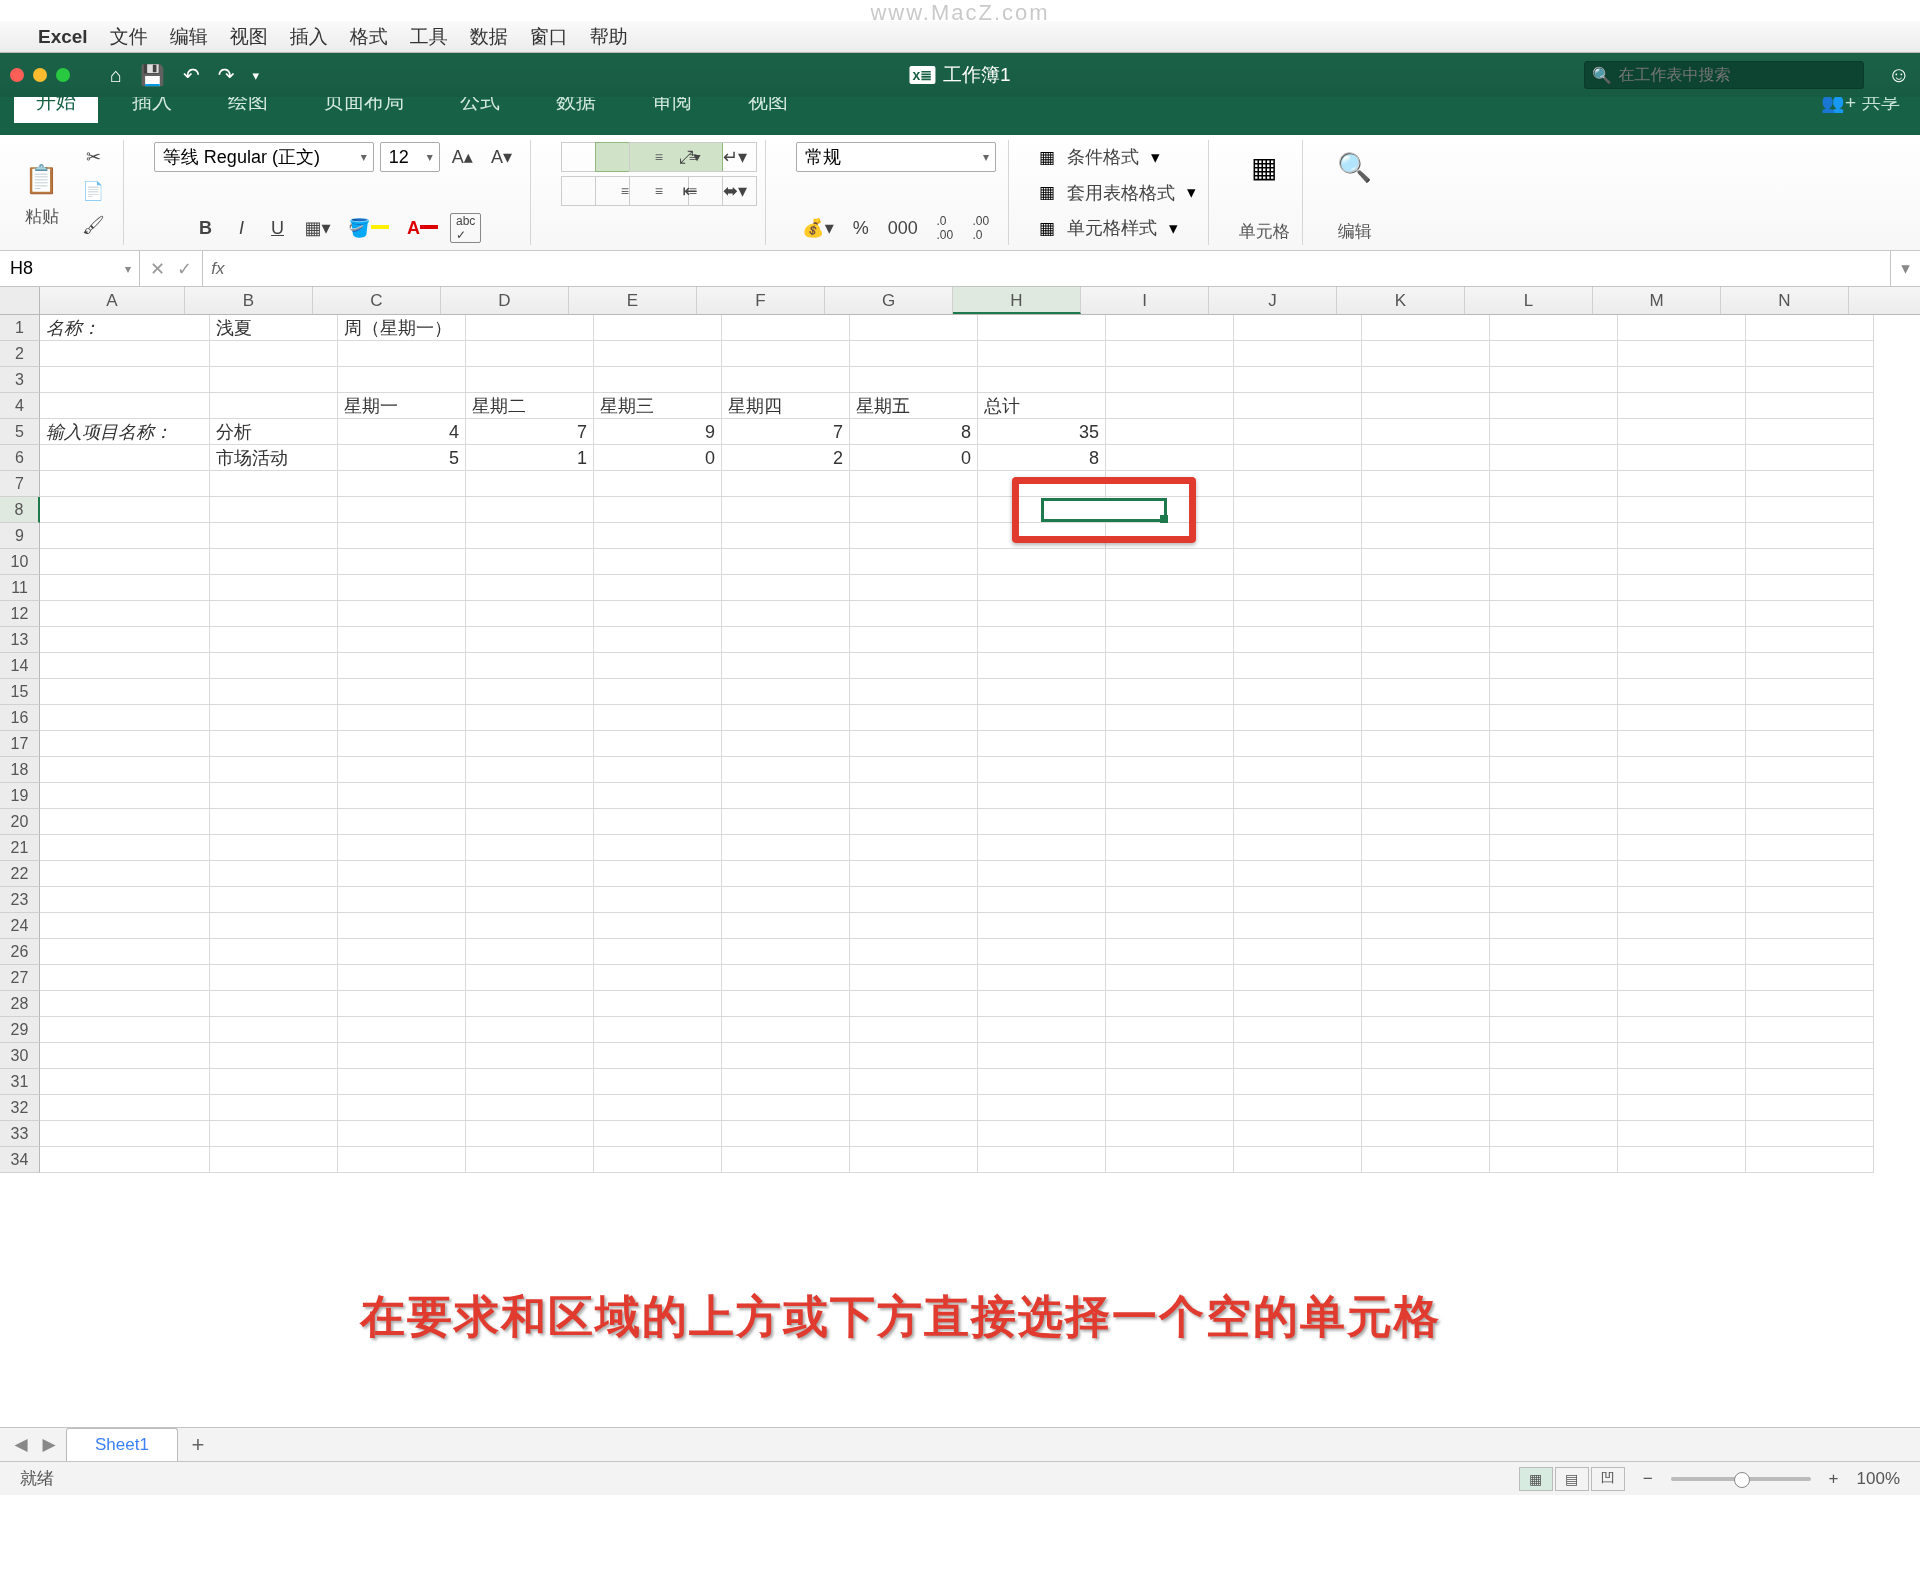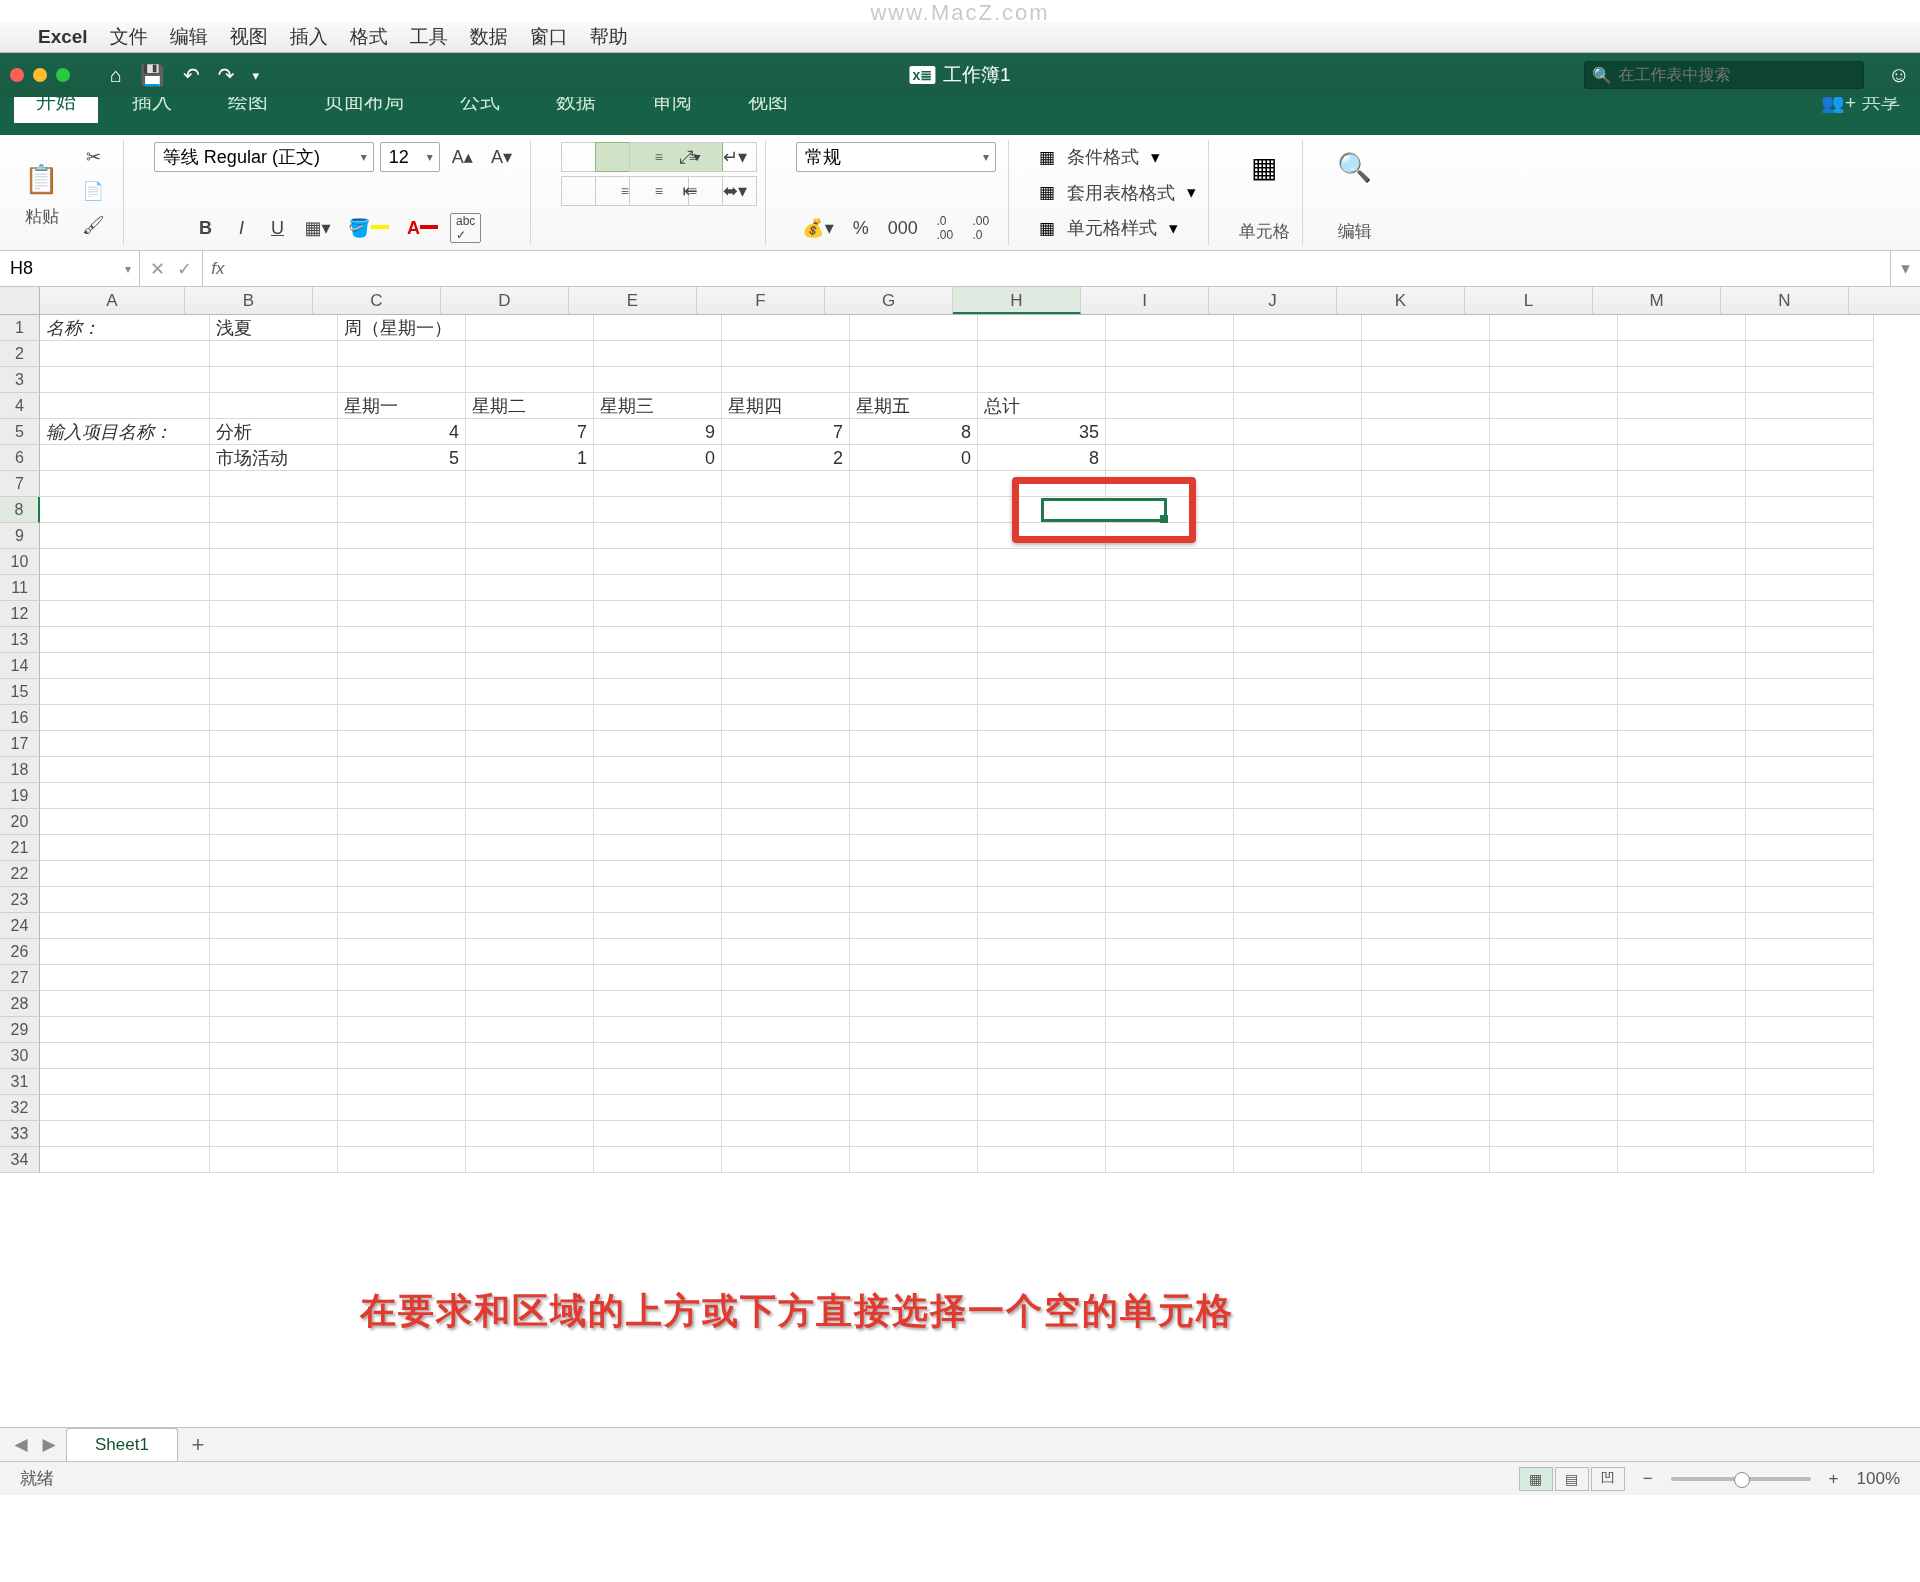--- a/index.html
+++ b/index.html
@@ -65,26 +65,26 @@
 .cell { width:128px; border-right:1px solid #d9d9d9; border-bottom:1px solid #d9d9d9; padding:0 6px; font-size:18px; color:#333; line-height:26px; white-space:nowrap; overflow:hidden; }
 .cell.colA{width:170px;font-style:italic;}
 .cell.num { text-align:right; }
 
 
 .sel-cell { position:absolute; border:3px solid #1e7a4d; background:#fff; pointer-events:none; }
 .sel-cell::after{ content:""; position:absolute; right:-4px; bottom:-4px; width:8px; height:8px; background:#1e7a4d; }
 .red-callout { position:absolute; border:7px solid #e13a2e; border-radius:4px; box-shadow:0 2px 4px rgba(0,0,0,0.3); pointer-events:none; }
 
 
-.caption-text { position:absolute; font-size:36px; font-weight:700; color:#e13a2e; text-shadow:2px 2px 3px rgba(0,0,0,0.35); letter-spacing:2px; }
+.caption-text { position:absolute; font-size:45px; font-weight:700; color:#e13a2e; text-shadow:2px 2px 3px rgba(0,0,0,0.35); letter-spacing:2px; }
 
 
 .sheet-bar { height:34px; background:#f3f3f3; border-top:1px solid #c4c4c4; display:flex; align-items:center; padding:0 10px; gap:6px; }
 .nav-arrow { width:22px; height:22px; display:flex; align-items:center; justify-content:center; color:#888; }
-.sheet-tab { padding:6px 28px; background:#fff; border:1px solid #bbb; border-bottom:none; border-radius:3px 3px 0 0; color:#14532d; font-size:17px; }
+.sheet-tab { padding:6px 28px; background:#fff; border:1px solid #bbb; border-bottom:none; border-radius:3px 3px 0 0; color:#3b82f6; font-size:17px; }
 .add-sheet { width:28px; height:28px; display:flex; align-items:center; justify-content:center; color:#666; font-size:22px; border:1px solid transparent; }
 
 
 .status-bar { height:34px; background:#f3f3f3; border-top:1px solid #c4c4c4; display:flex; align-items:center; padding:0 20px; font-size:17px; color:#555; gap:18px; }
 .view-btns { margin-left:auto; display:flex; gap:2px; }
 .view-btns span { width:34px; height:24px; border:1px solid #bbb; display:flex; align-items:center; justify-content:center; font-size:14px; }
 .view-btns span.active{ background:#d8ebe0; }
 .zoom-slider { width:140px; height:4px; background:#bbb; position:relative; border-radius:2px; }
 .zoom-slider::before{content:"";position:absolute;left:45%;top:-5px;width:14px;height:14px;border-radius:50%;background:#fff;border:1px solid #888;}
 </style>

